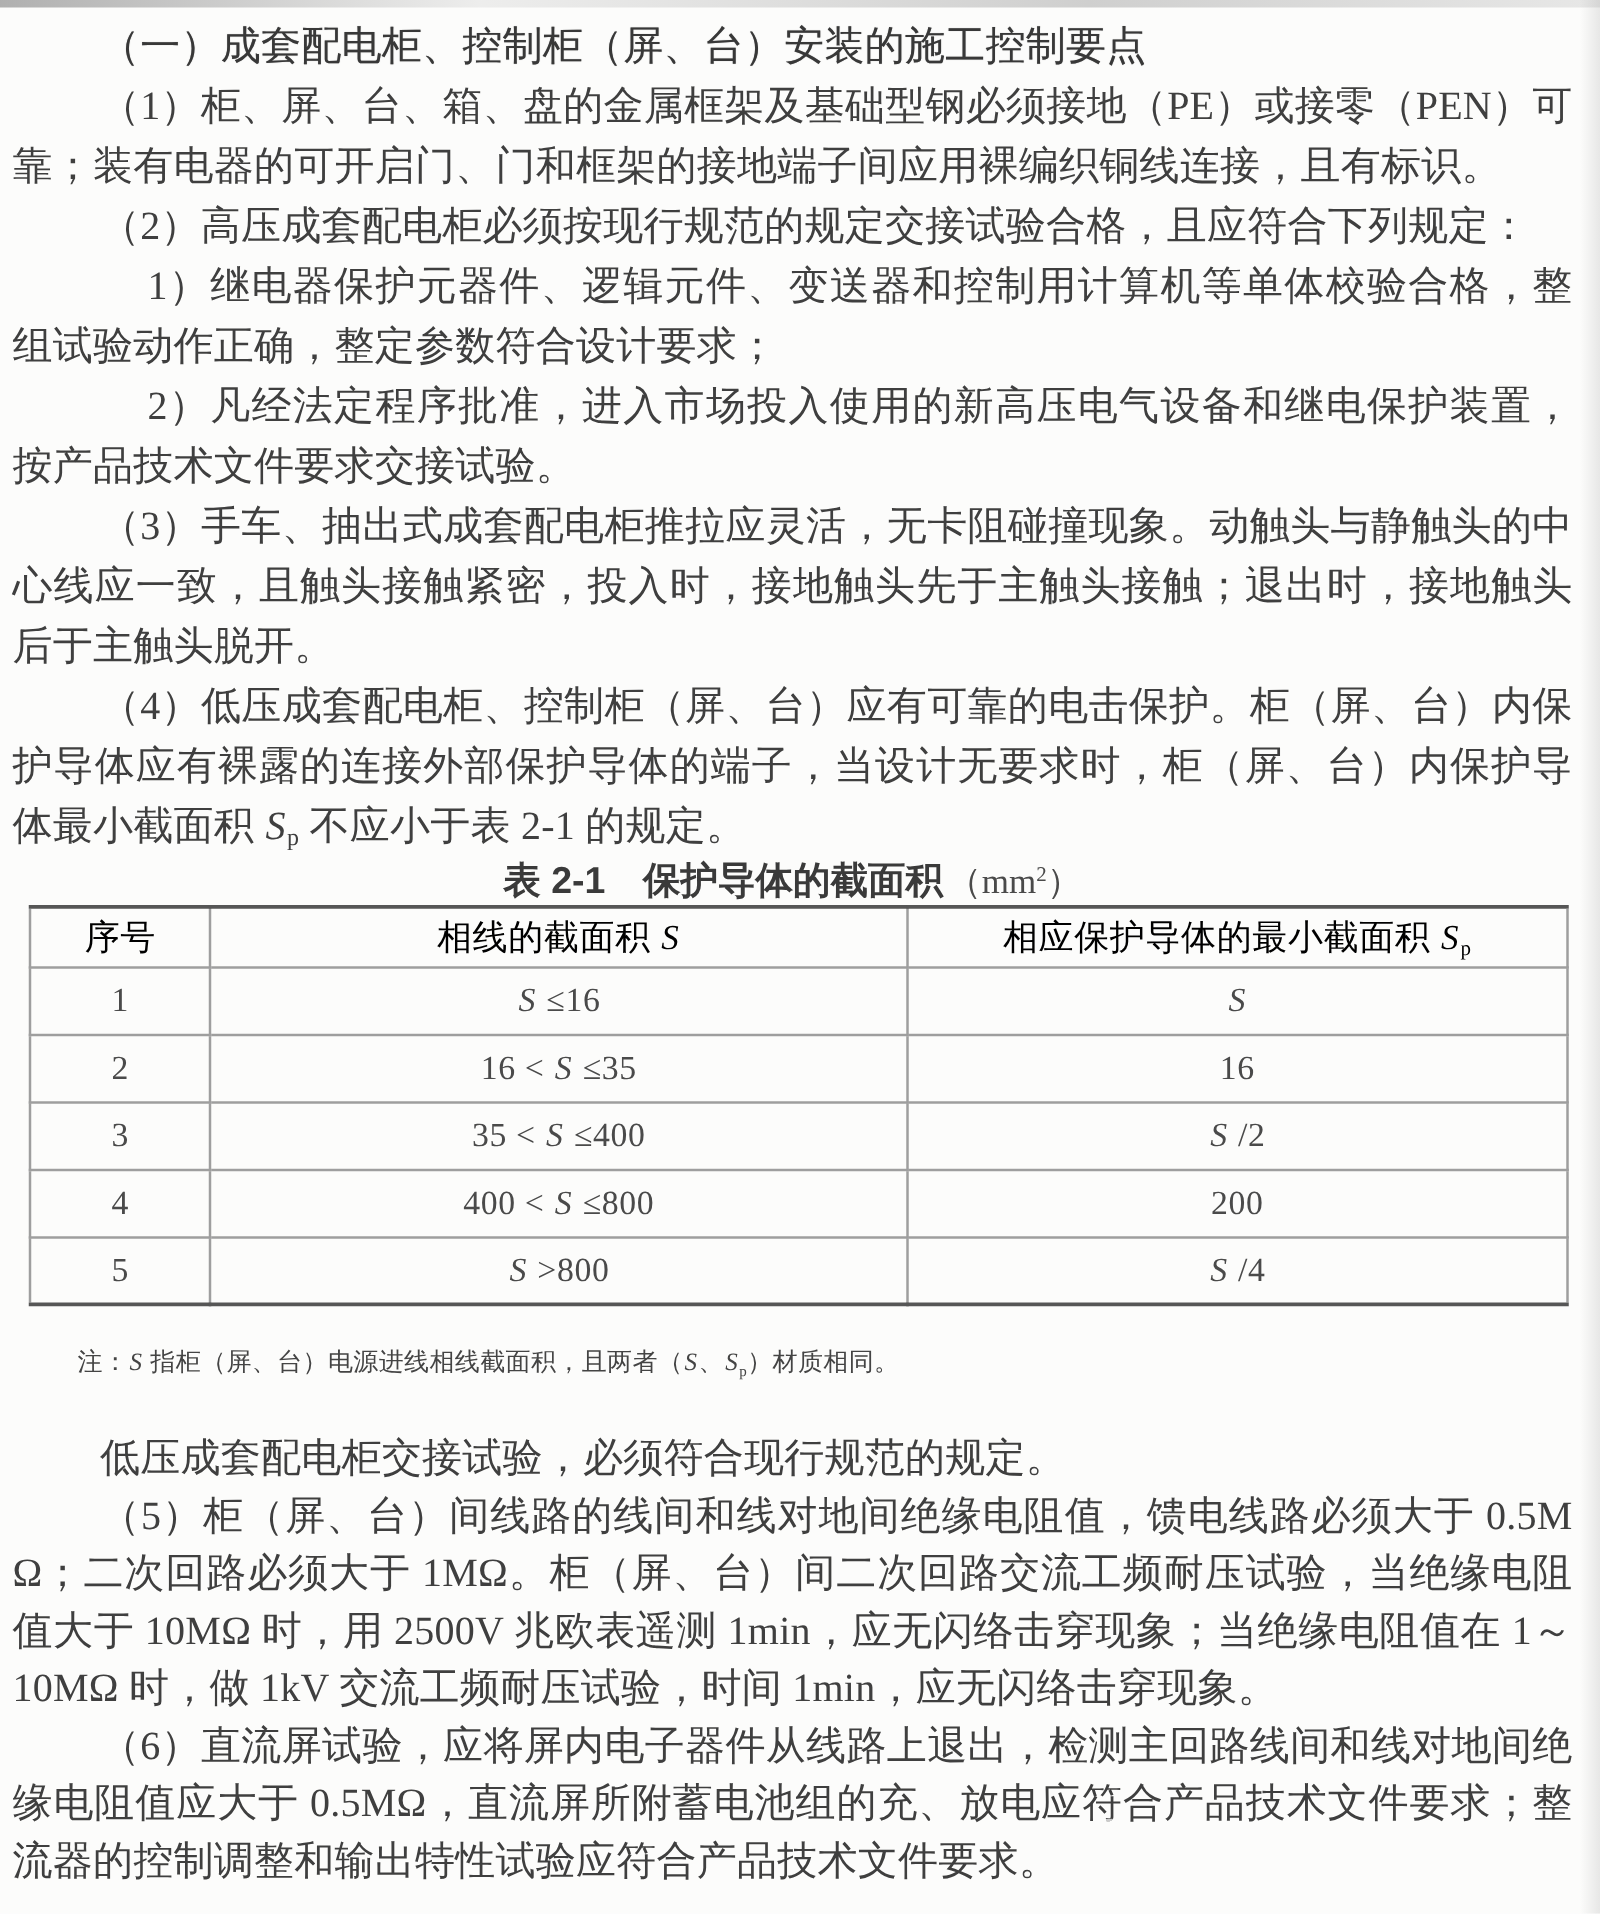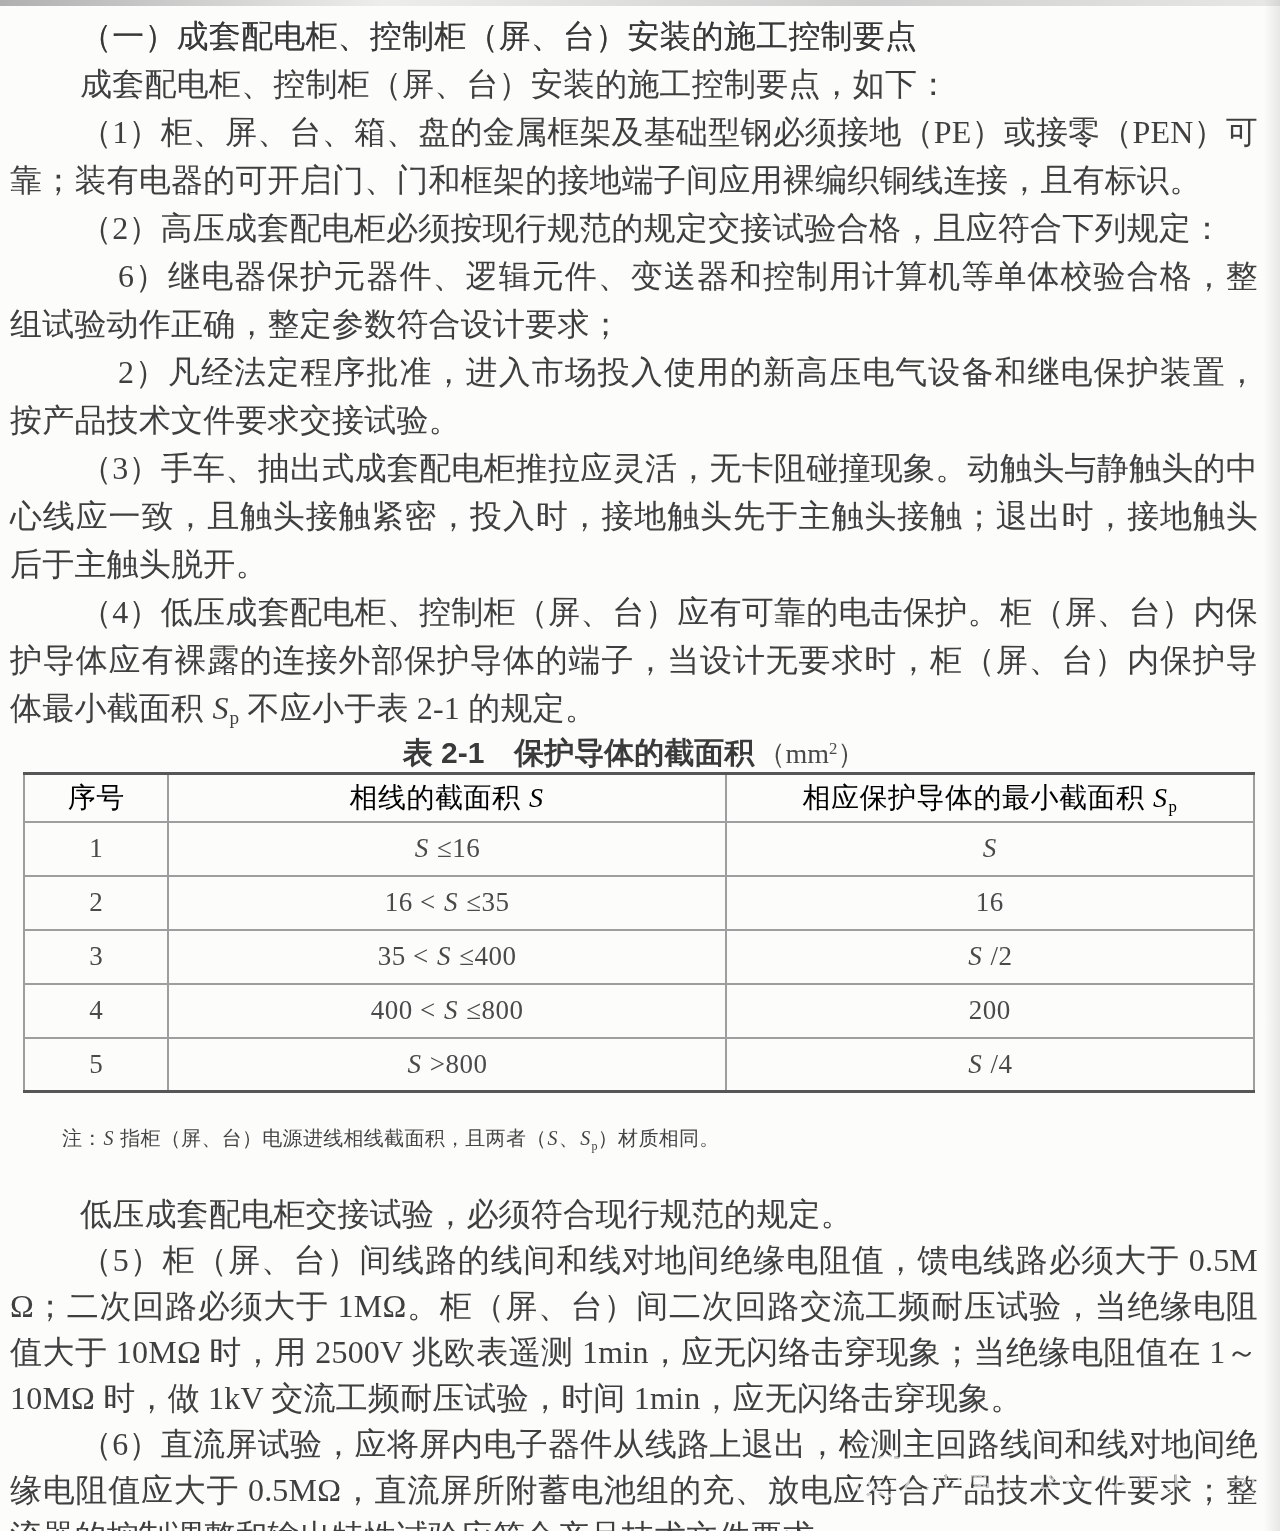--- a/index.html
+++ b/index.html
@@ -87,24 +87,23 @@
     position: absolute; top: 0; right: 0; width: 16px; height: 100%;
     background: linear-gradient(to left, rgba(90,90,90,.13), rgba(90,90,90,0));
   }
 </style>
 </head>
 <body>
 
 <div class="page">
 
   <p class="para ind1 heading">（一）成套配电柜、控制柜（屏、台）安装的施工控制要点</p>
-  <p class="para ind1">成套配电柜、控制柜（屏、台）安装的施工控制要点，如下：</p>
   <p class="para ind1">（1）柜、屏、台、箱、盘的金属框架及基础型钢必须接地（PE）或接零（PEN）可靠；装有电器的可开启门、门和框架的接地端子间应用裸编织铜线连接，且有标识。</p>
   <p class="para ind1">（2）高压成套配电柜必须按现行规范的规定交接试验合格，且应符合下列规定：</p>
-  <p class="para ind2">6）继电器保护元器件、逻辑元件、变送器和控制用计算机等单体校验合格，整组试验动作正确，整定参数符合设计要求；</p>
+  <p class="para ind2">1）继电器保护元器件、逻辑元件、变送器和控制用计算机等单体校验合格，整组试验动作正确，整定参数符合设计要求；</p>
   <p class="para ind2">2）凡经法定程序批准，进入市场投入使用的新高压电气设备和继电保护装置，按产品技术文件要求交接试验。</p>
   <p class="para ind1">（3）手车、抽出式成套配电柜推拉应灵活，无卡阻碰撞现象。动触头与静触头的中心线应一致，且触头接触紧密，投入时，接地触头先于主触头接触；退出时，接地触头后于主触头脱开。</p>
   <p class="para ind1"><span>（4）低压成套配电柜、控制柜（屏、台）应有可靠的电击保护。柜（屏、台）内保护导体应有裸露的连接外部保护导体的端子，当设计无要求时，柜（屏、台）内保护导体最小截面积 </span><span class="var">S</span><sub>p</sub><span> 不应小于表 2-1 的规定。</span></p>
 
   <div class="tbl-title">
     <span class="t-main">表 2-1　保护导体的截面积</span><span class="t-unit"><span>（mm</span><sup>2</sup><span>）</span></span>
   </div>
 
   <table class="spec">
     <tbody>

